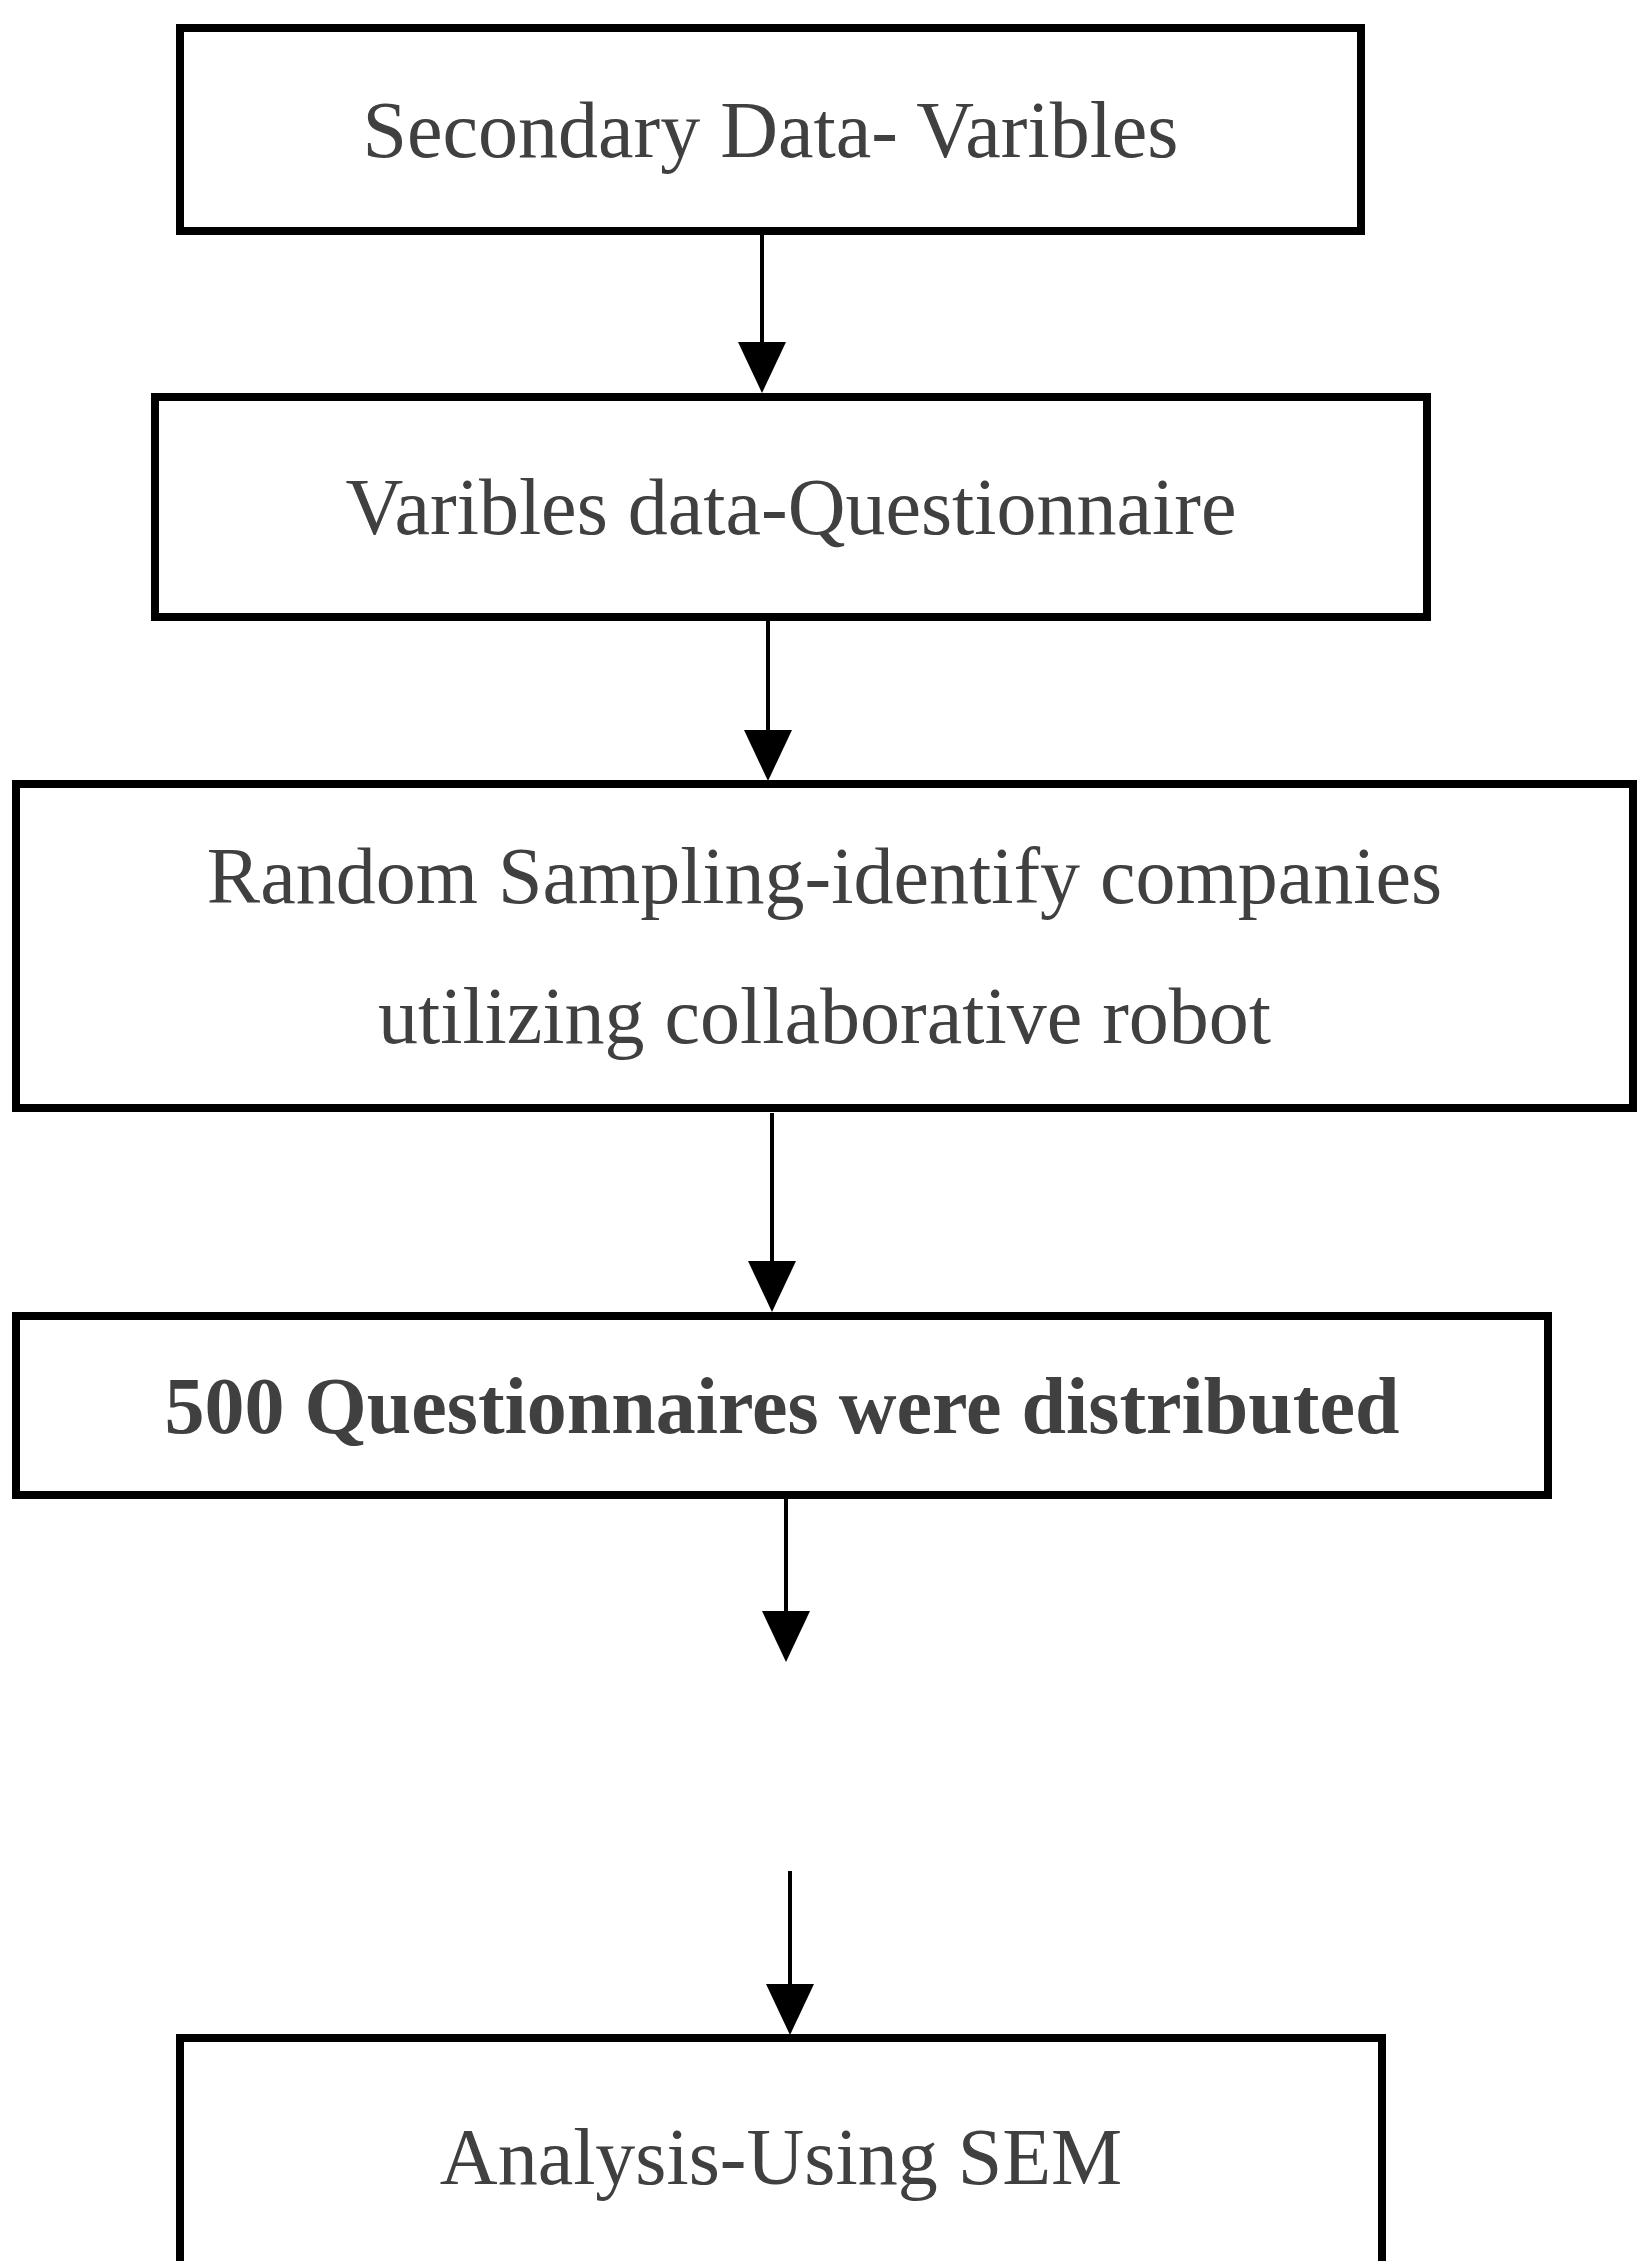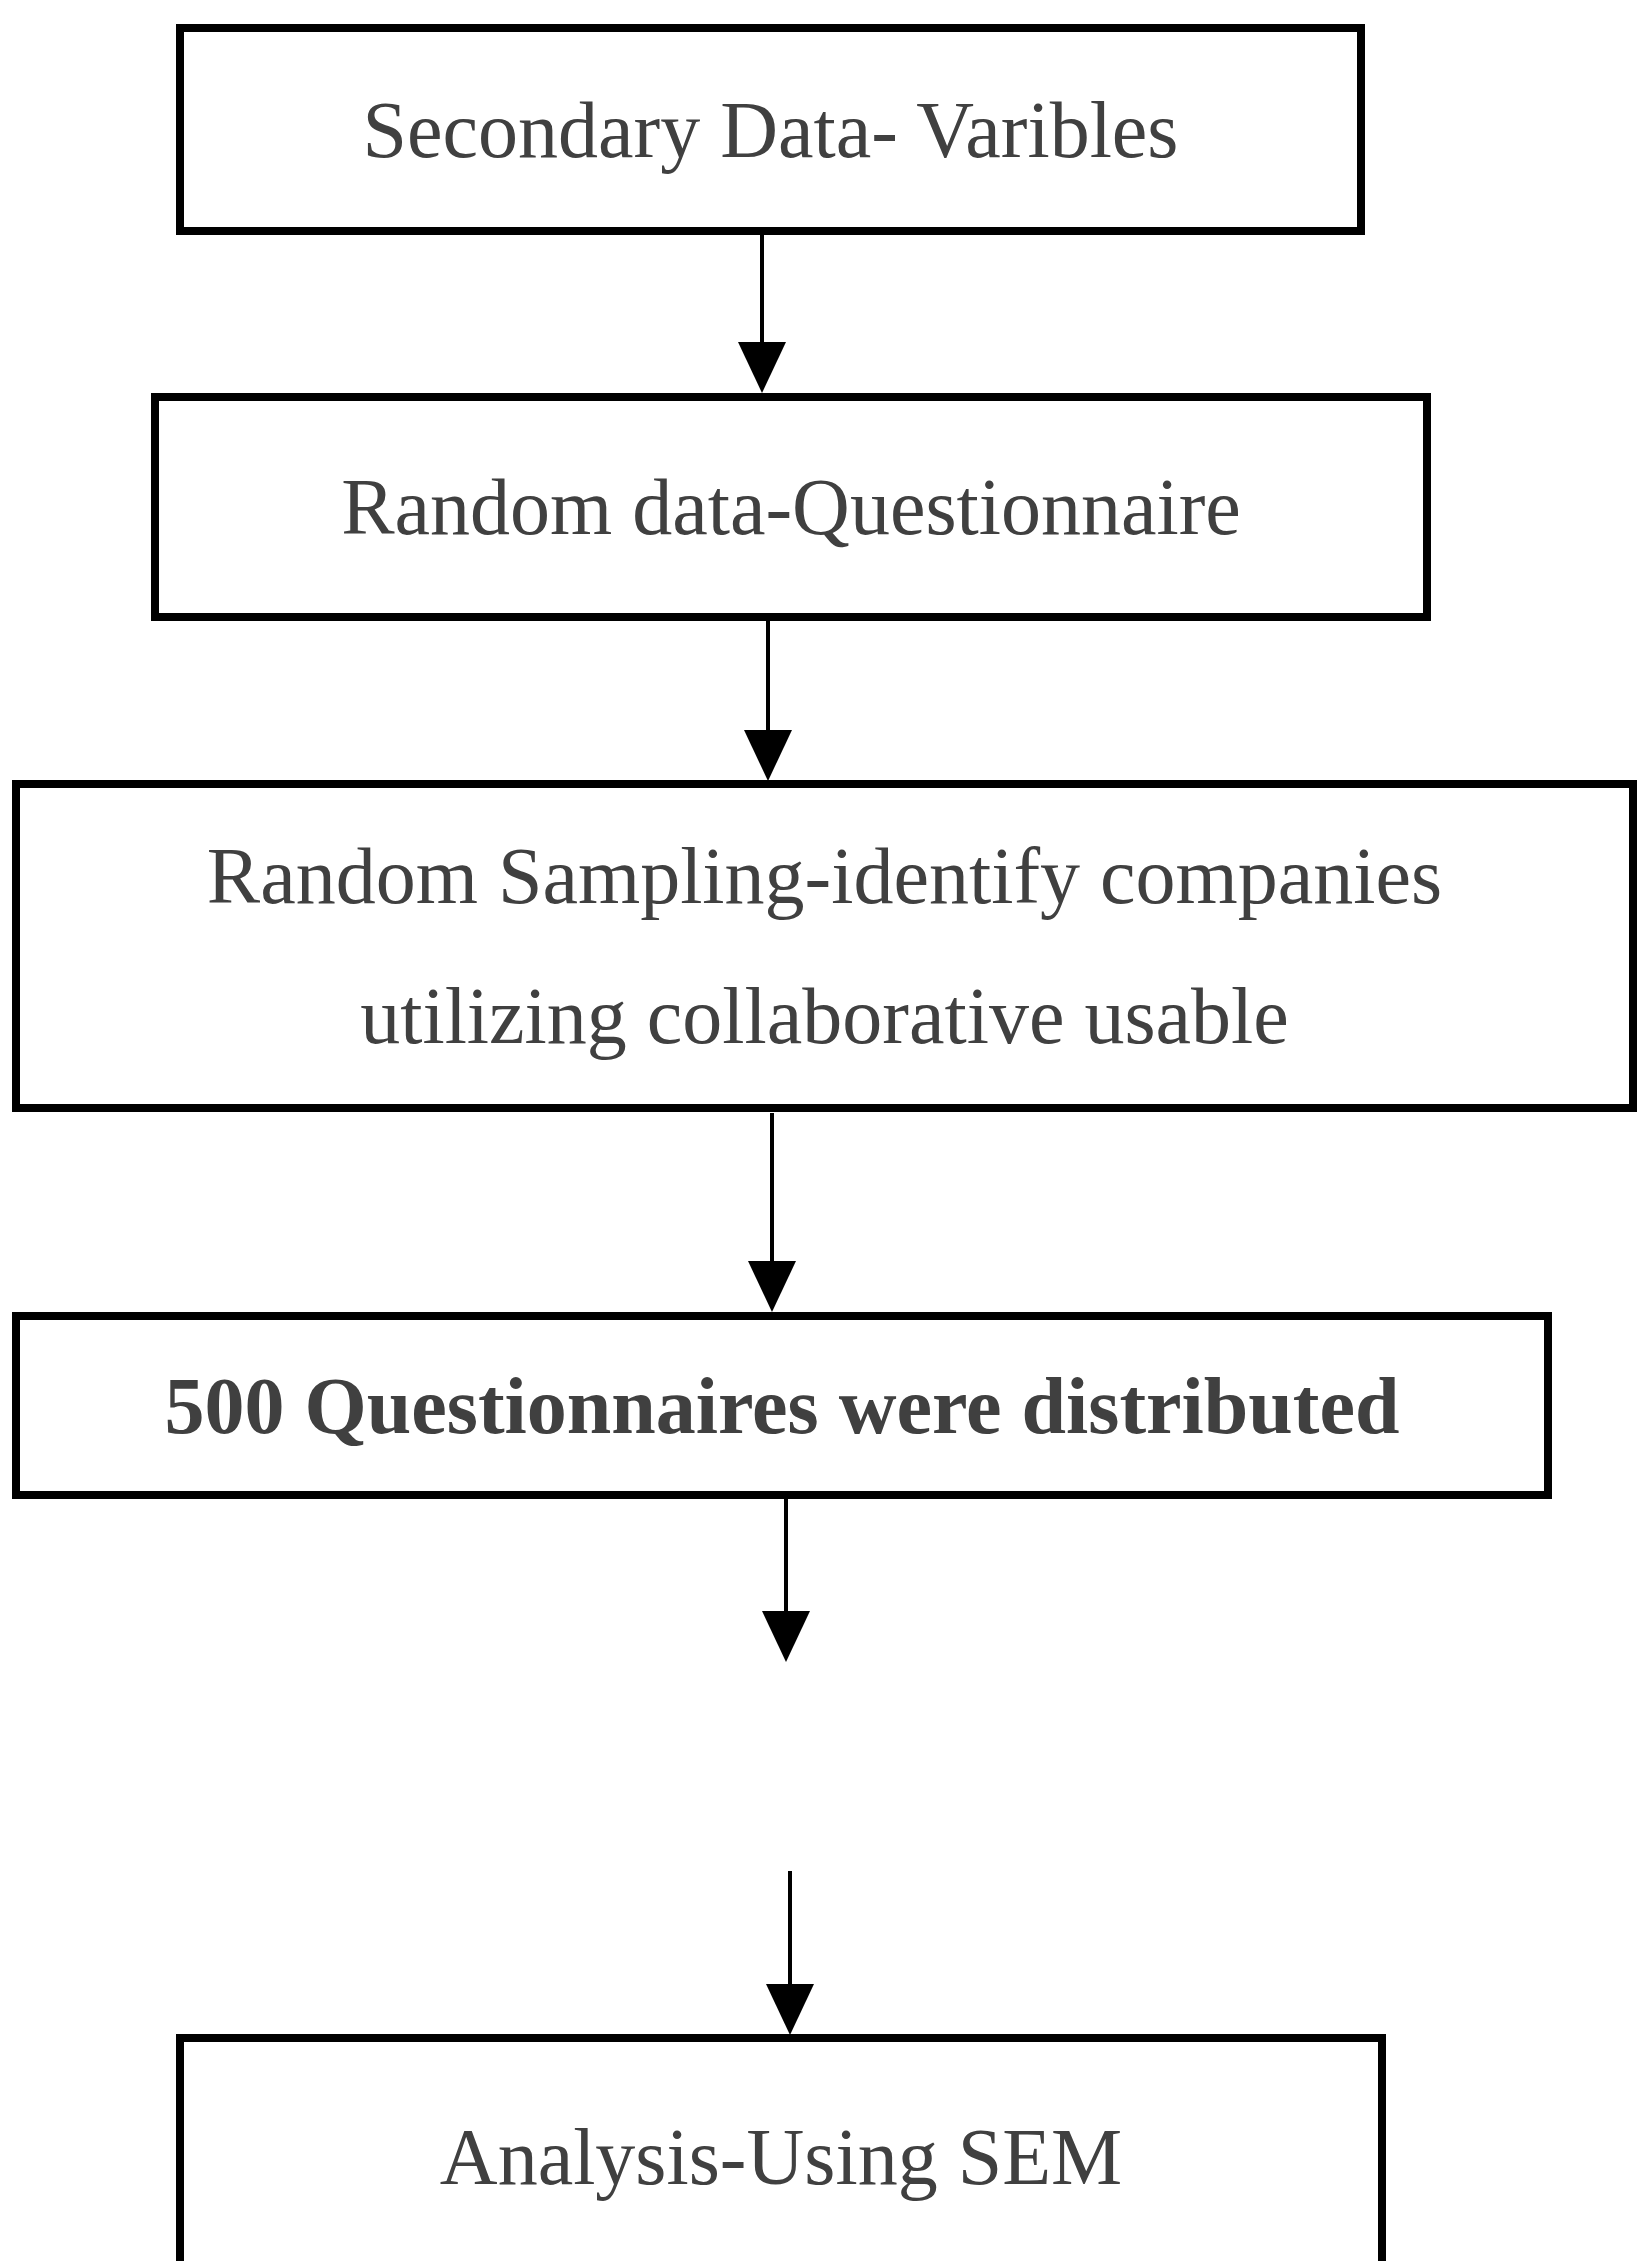--- a/index.html
+++ b/index.html
@@ -72,31 +72,31 @@
   <div class="box" id="box-0">
     <span class="box-label">Secondary Data- Varibles</span>
   </div>
 
   <div class="arrow" id="arrow-0">
     <div class="arrow-line"></div>
     <div class="arrowhead"></div>
   </div>
 
   <div class="box" id="box-1">
-    <span class="box-label">Random data-Questionnaire</span>
+    <span class="box-label">Varibles data-Questionnaire</span>
   </div>
 
   <div class="arrow" id="arrow-1">
     <div class="arrow-line"></div>
     <div class="arrowhead"></div>
   </div>
 
   <div class="box" id="box-2">
     <span class="box-label">Random Sampling-identify companies
-utilizing collaborative usable</span>
+utilizing collaborative robot</span>
   </div>
 
   <div class="arrow" id="arrow-2">
     <div class="arrow-line"></div>
     <div class="arrowhead"></div>
   </div>
 
   <div class="box" id="box-3">
     <span class="box-label">500 Questionnaires were distributed</span>
   </div>

